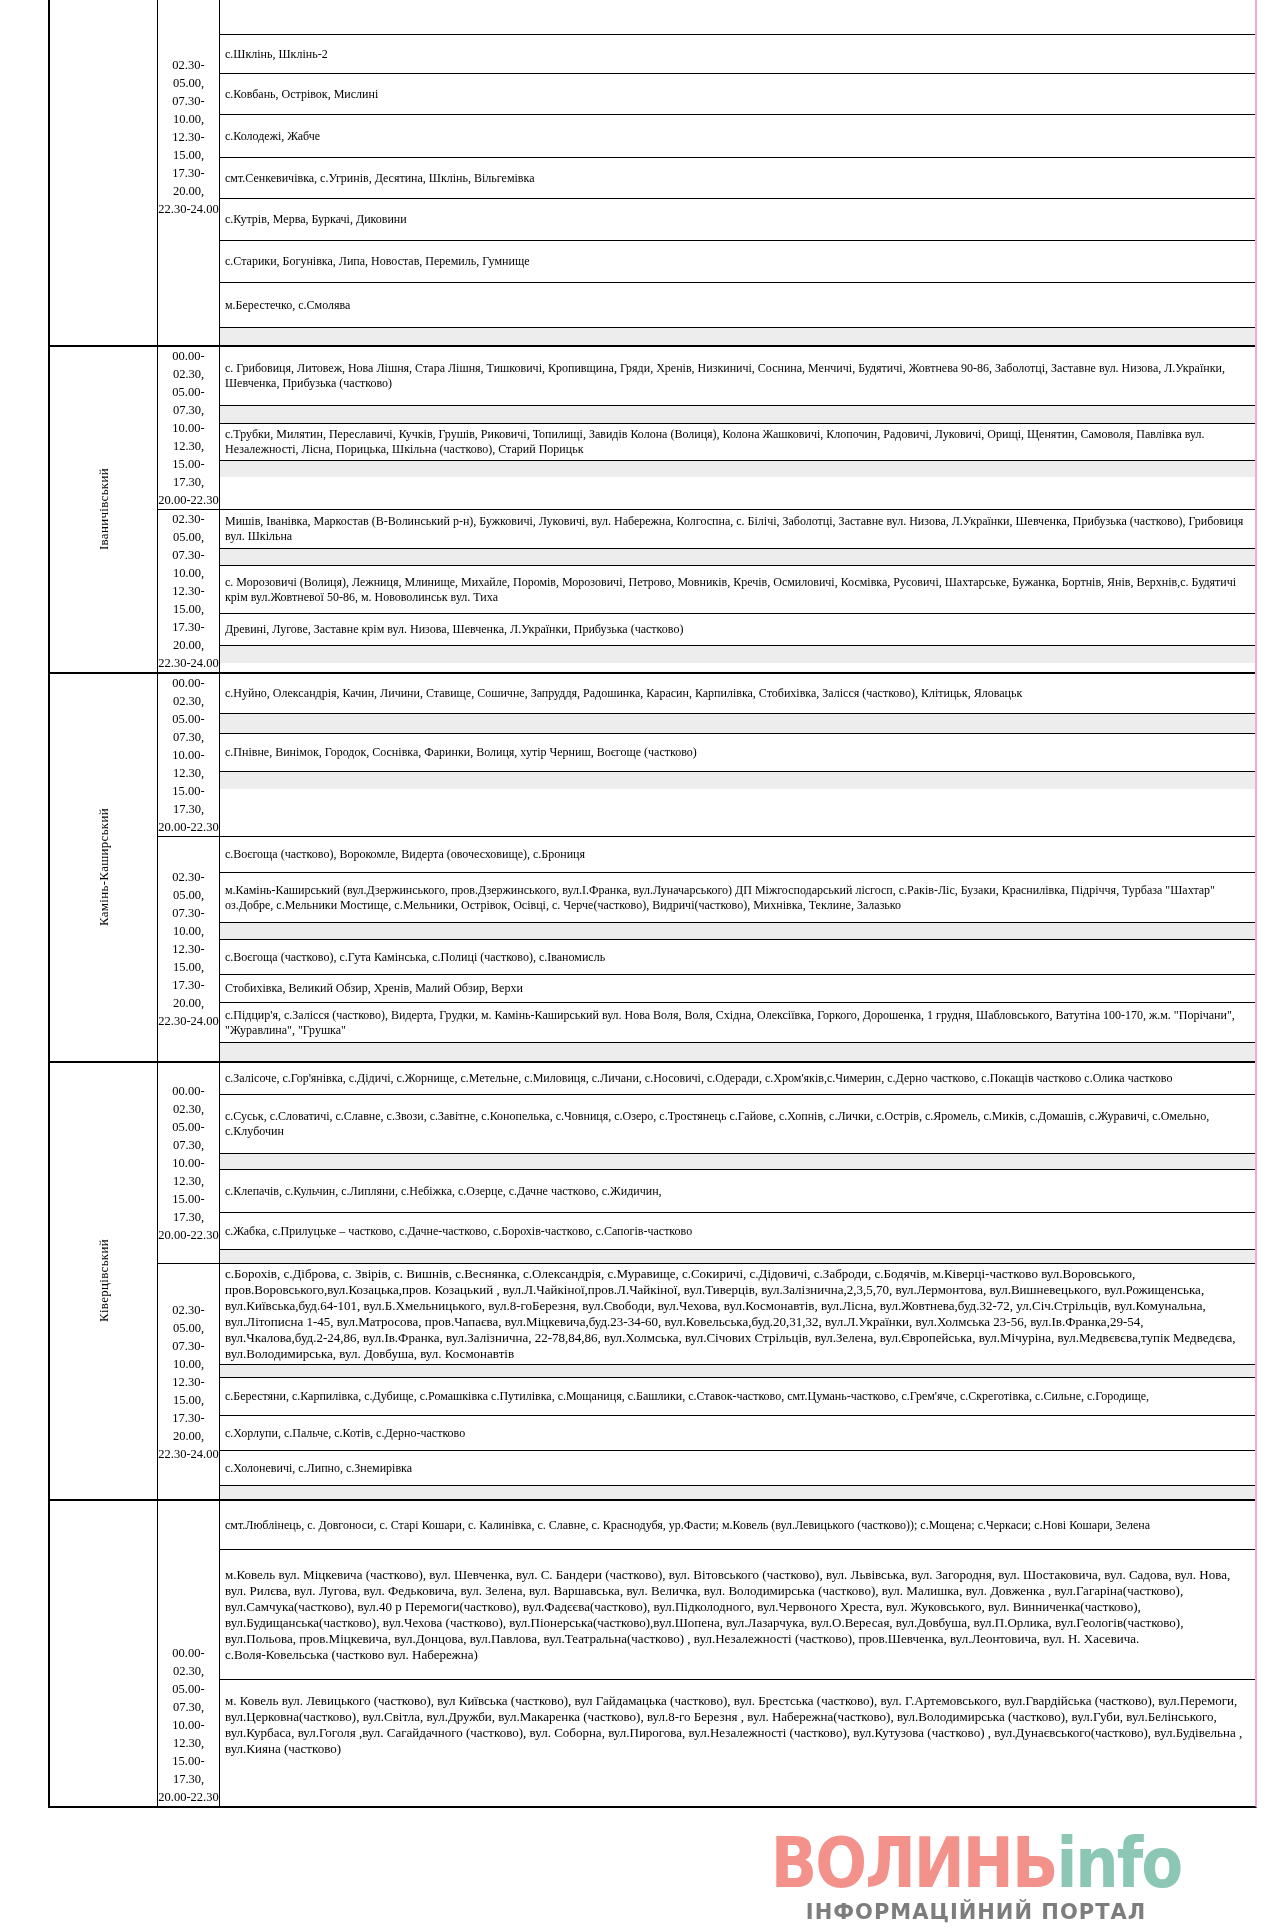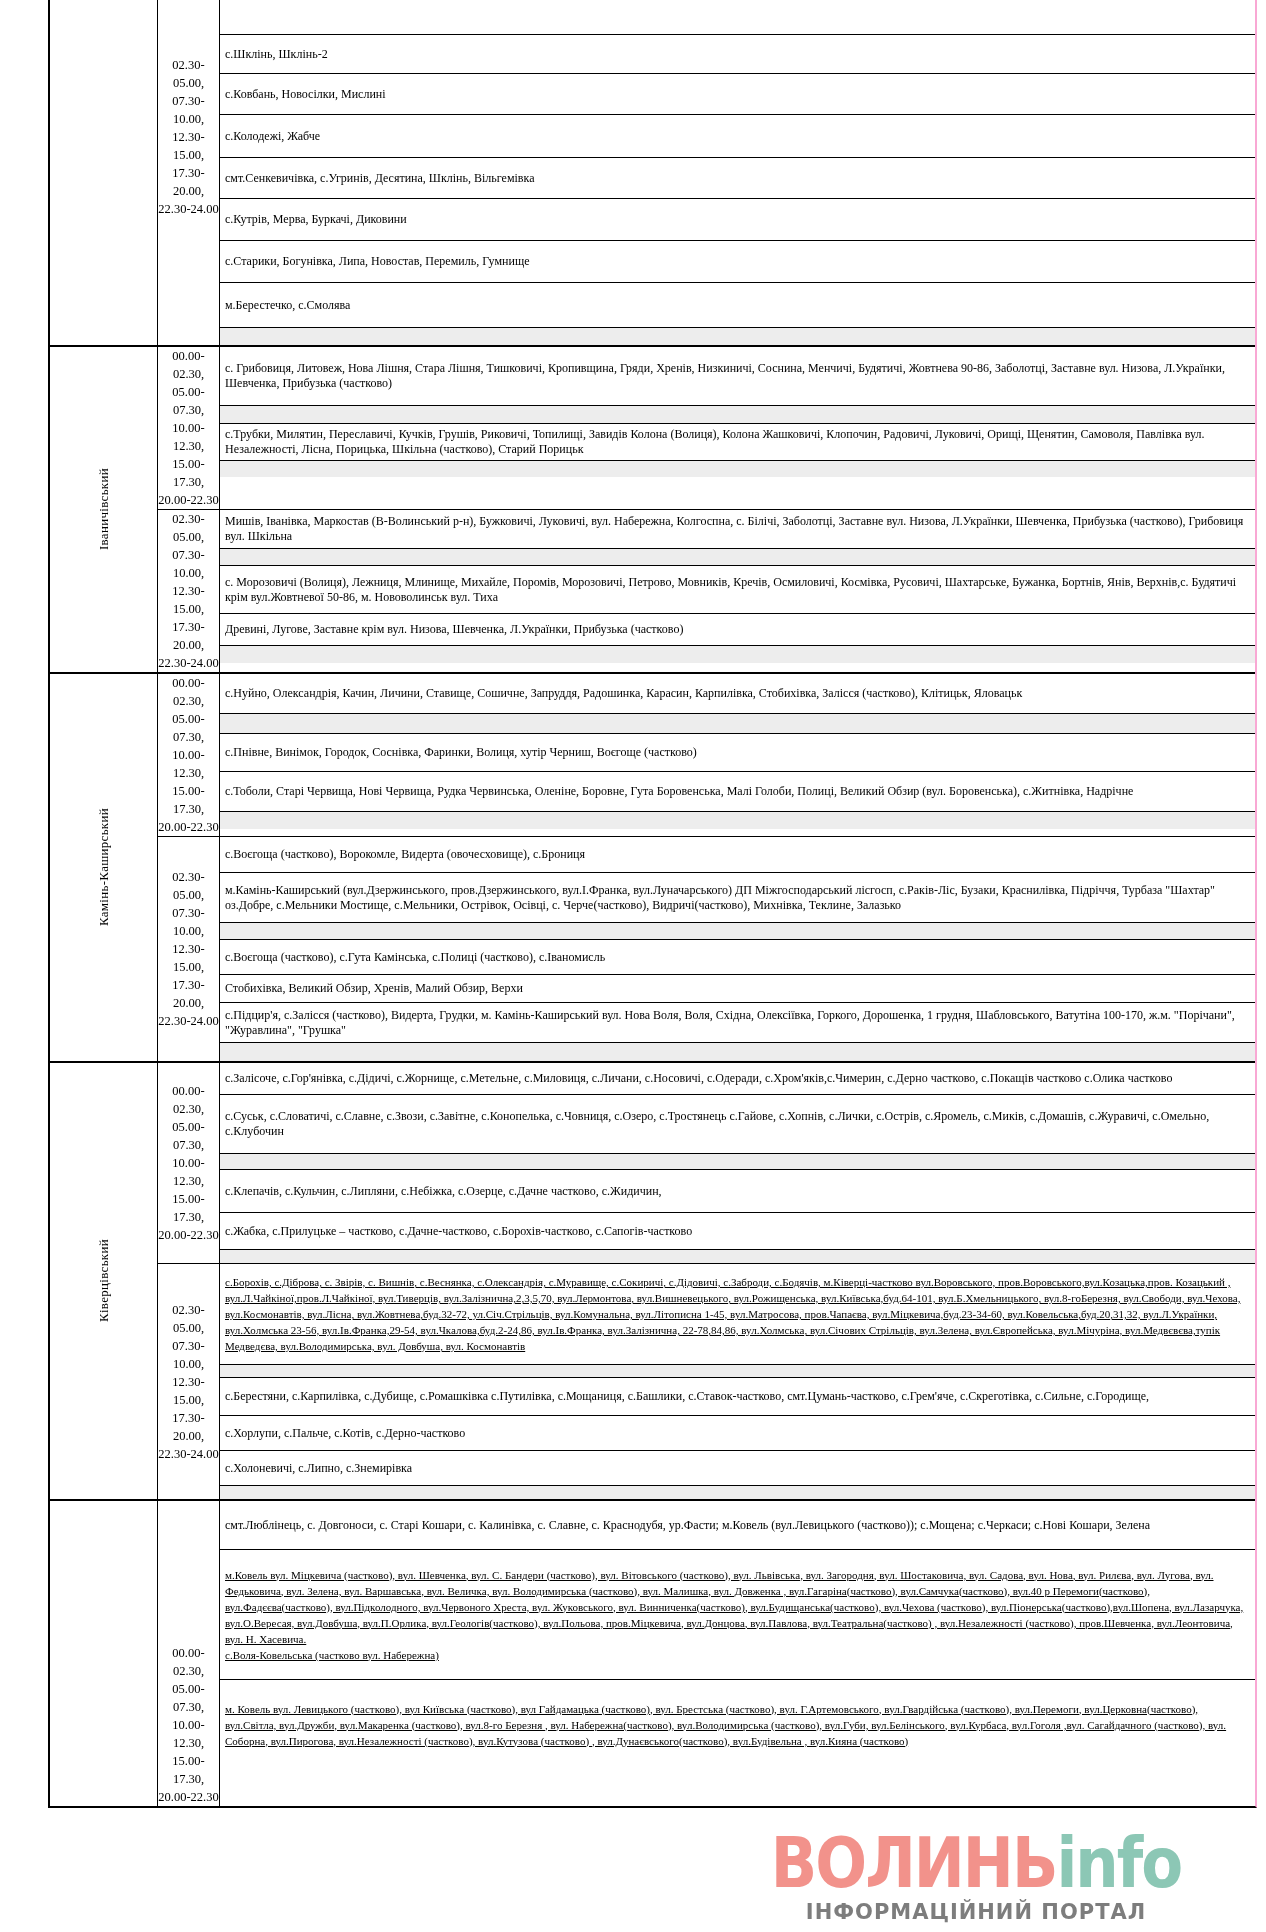--- a/index.html
+++ b/index.html
@@ -23,21 +23,21 @@
     display:flex;align-items:center;justify-content:center;text-align:center;
     font-size:12.5px;line-height:18px;white-space:pre-line;}
   .time-cell.time-top{align-items:flex-start;padding-top:56px;}
   .time-cell.time-low{align-items:flex-start;padding-top:143px;}
   .rows{flex:1;display:flex;flex-direction:column;min-width:0;}
   .row{display:flex;align-items:center;box-sizing:border-box;
     padding:2px 8px 2px 5px;font-size:12px;line-height:15px;}
   .row + .row{border-top:1px solid #000;}
   .row.gray{background:#ededed;padding:0;}
   .row.cut{background:#fff;}
-  .row.dense{font-size:11px;line-height:16px;text-decoration:underline;}
+  .row.dense{font-size:13px;line-height:16px;}
   .row span{white-space:pre-line;}
 
   
   .logo{position:absolute;left:796px;top:1836px;width:360px;
     display:flex;flex-direction:column;align-items:center;
     font-family:"DejaVu Sans","Liberation Sans",sans-serif;font-weight:bold;}
   .logo-main{white-space:nowrap;font-size:61px;line-height:1;letter-spacing:-2px;
     transform:scaleY(1.14);transform-origin:center bottom;}
   .logo-volyn{color:#f2928b;}
   .logo-info{color:#8cc7b5;}
@@ -61,21 +61,21 @@
 07.30-10.00,
 12.30-15.00,
 17.30-20.00,
 22.30-24.00</div>
           <div class="rows">
             <div class="row cut" style="height:34px"></div>
             <div class="row" style="height:39px">
                 <span>с.Шклінь, Шклінь-2</span>
               </div>
             <div class="row" style="height:41px">
-                <span>с.Ковбань, Новосілки, Мислині</span>
+                <span>с.Ковбань, Острівок, Мислині</span>
               </div>
             <div class="row" style="height:43px">
                 <span>с.Колодежі, Жабче</span>
               </div>
             <div class="row" style="height:41px">
                 <span>смт.Сенкевичівка, с.Угринів, Десятина, Шклінь, Вільгемівка</span>
               </div>
             <div class="row" style="height:42px">
                 <span>с.Кутрів, Мерва, Буркачі, Диковини</span>
               </div>
@@ -148,23 +148,20 @@
 15.00-17.30,
 20.00-22.30</div>
           <div class="rows">
             <div class="row" style="height:39px">
                 <span>с.Нуйно, Олександрія, Качин, Личини, Ставище, Сошичне, Запруддя, Радошинка, Карасин, Карпилівка,  Стобихівка, Залісся (частково), Клітицьк, Яловацьк</span>
               </div>
             <div class="row gray" style="height:20px"></div>
             <div class="row" style="height:38px">
                 <span>с.Пнівне, Винімок, Городок, Соснівка, Фаринки, Волиця, хутір Черниш, Воєгоще (частково)</span>
               </div>
-            <div class="row" style="height:40px">
-                <span>с.Тоболи, Старі Червища, Нові Червища, Рудка Червинська, Оленіне, Боровне, Гута Боровенська, Малі Голоби, Полиці, Великий Обзир (вул. Боровенська), с.Житнівка, Надрічне</span>
-              </div>
             <div class="row gray" style="height:18px"></div>
           </div>
         </div>
         <div class="tblock">
           <div class="time-cell">02.30-05.00,
 07.30-10.00,
 12.30-15.00,
 17.30-20.00,
 22.30-24.00</div>
           <div class="rows">

